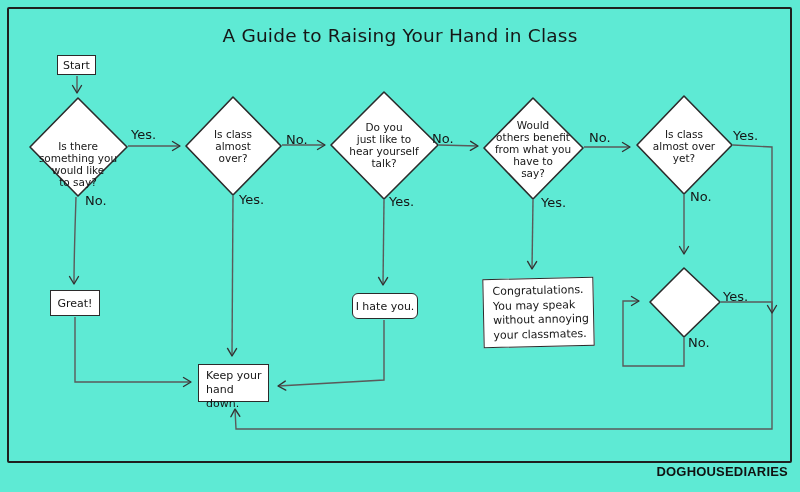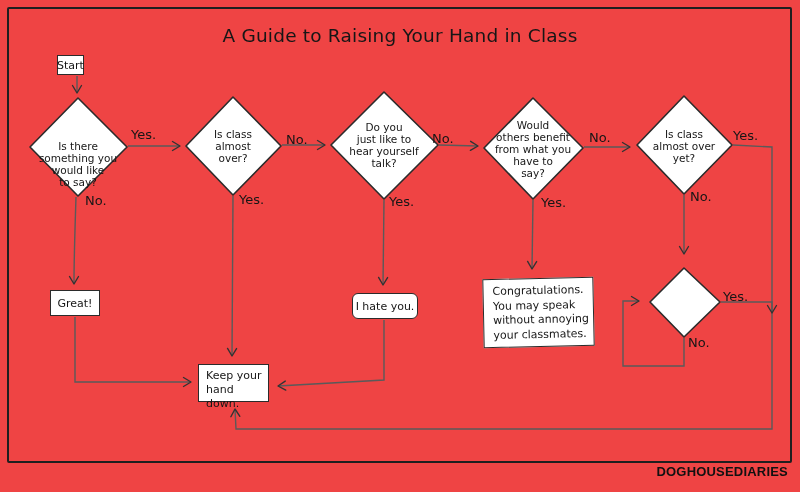--- a/index.html
+++ b/index.html
@@ -1,17 +1,17 @@
 <!DOCTYPE html>
 <html><head>
 <meta charset="utf-8">
 <style>
   html,body{margin:0;padding:0;background:#ffffff;}
   .canvas{
-    position:relative;width:800px;height:492px;background:#ef4444;overflow:hidden;
+    position:relative;width:800px;height:492px;background:#5eead4;overflow:hidden;
     font-family:"DejaVu Sans", sans-serif;color:#1b1b1b;
   }
   .frame{
     position:absolute;left:7px;top:7px;width:781px;height:452px;
     border:2.5px solid #1f1f1f;border-radius:2px;background:transparent;
   }
   .title{
     position:absolute;left:0;top:25px;width:800px;text-align:center;
     font-size:18.5px;letter-spacing:0.2px;color:#161616;
   }
@@ -72,21 +72,21 @@
     <g fill="#ffffff" stroke="#2b2b2b" stroke-width="1.6" stroke-linejoin="round">
       <polygon points="78,98 127,147 78,196 30,147"></polygon>
       <polygon points="233,97 281,146 233,195 186,146"></polygon>
       <polygon points="384,92 438,145 384,199 331,145"></polygon>
       <polygon points="533,98 583,148 533,199 484,148"></polygon>
       <polygon points="684,96 732,145 684,194 637,145"></polygon>
       <polygon points="684,268 720,302 684,337 650,302"></polygon>
     </g>
   </svg>
 
-  <div class="node" style="left:57px;top:55px;width:27px;height:20px;">
+  <div class="node" style="left:57px;top:55px;width:39px;height:20px;">
     <span class="txt">Start</span>
   </div>
 
   <div class="node" style="left:50px;top:290px;width:50px;height:26px;">
     <span class="txt">Great!</span>
   </div>
 
   <div class="node" style="left:352px;top:293px;width:66px;height:26px;border-radius:6px;">
     <span class="txt">I hate you.</span>
   </div>

